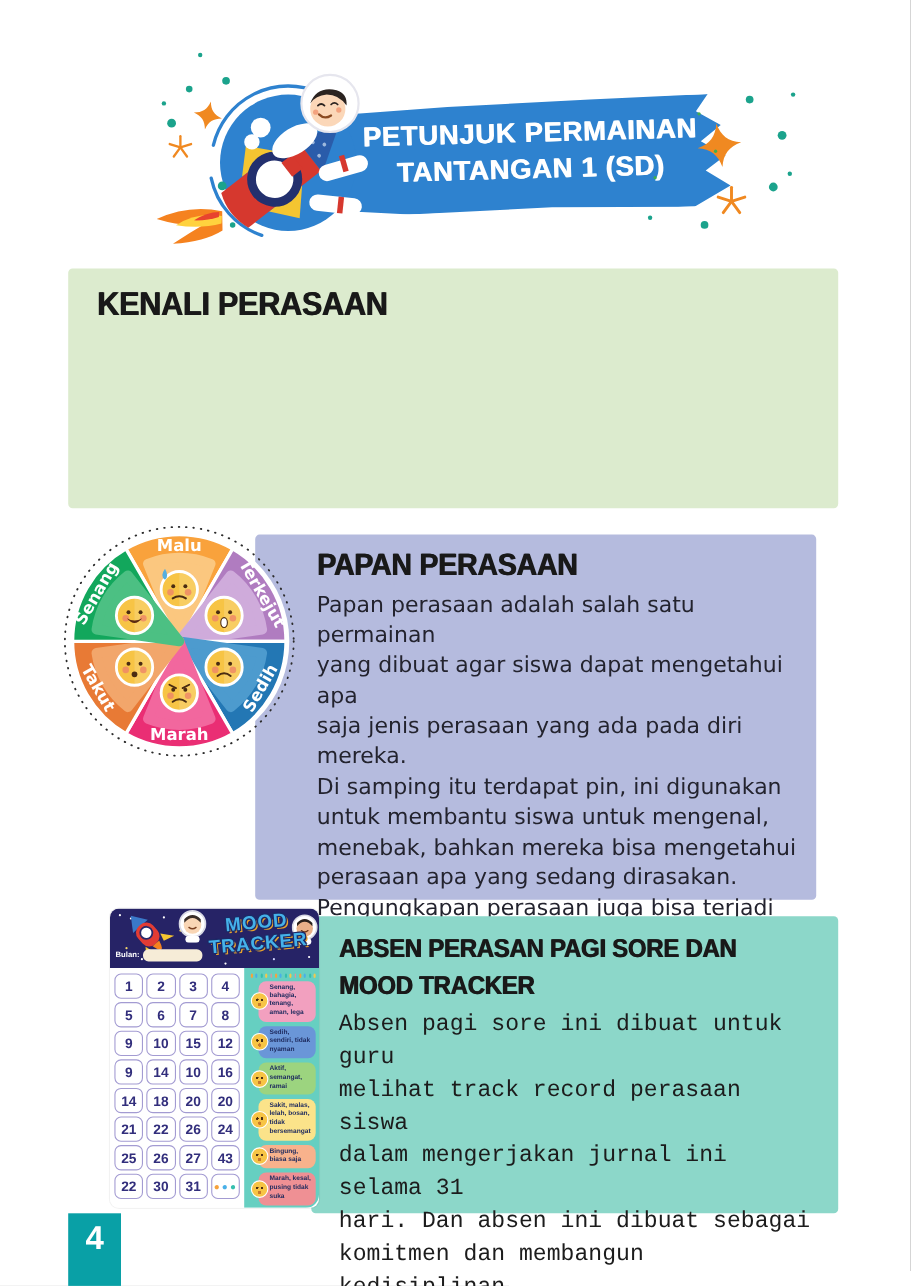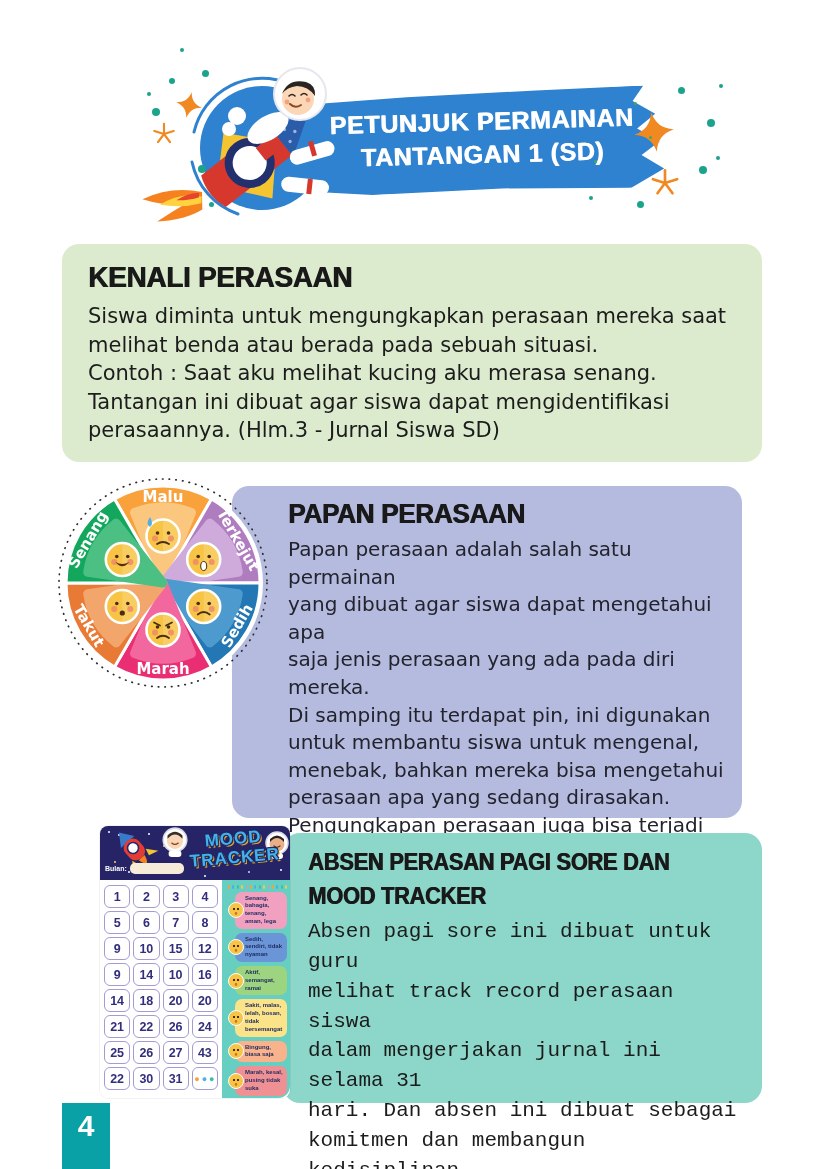--- a/index.html
+++ b/index.html
@@ -10,21 +10,21 @@
           transform:rotate(-1.6deg);z-index:1;
           clip-path:polygon(1% 10%,30% 5%,65% 2%,94% 0%,91% 15%,97% 28%,92% 42%,98% 55%,93% 68%,99% 82%,90% 100%,55% 97%,20% 100%,0% 94%,2% 55%);}
   .banner-inner{padding-top:15px;text-align:center;}
   .banner-line{display:block;font-family:"Liberation Sans",sans-serif;font-weight:bold;color:#fff;
                font-size:25px;letter-spacing:.6px;line-height:1.3;text-shadow:.8px 0 0 #fff;}
   .hero{position:absolute;left:140px;top:40px;z-index:2;}
   .star4{position:absolute;z-index:2;}
   .starfish{position:absolute;z-index:2;}
   .dot{position:absolute;border-radius:50%;background:#1ba38c;z-index:2;}
   
-  .box{position:absolute;border-radius:17px;box-sizing:border-box;}
+  .box{position:absolute;border-radius:4px;box-sizing:border-box;}
   .box1{left:62px;top:244px;width:700px;height:218px;background:#dcebce;padding:16px 26px;}
   .box2{left:232px;top:486px;width:510px;height:332px;background:#b5bbde;padding:12px 18px 12px 56px;z-index:1;}
   .box3{left:283px;top:833px;width:479px;height:270px;background:#8cd7c9;padding:12px 22px 12px 25px;z-index:1;}
   .box-title{font-family:"Liberation Sans",sans-serif;font-weight:bold;color:#191919;
              text-shadow:.9px 0 0 #191919;letter-spacing:-.3px;transform:scaleX(.93);transform-origin:left;}
   .box1 .box-title{font-size:30px;margin-bottom:8px;}
   .box2 .box-title{font-size:28px;margin-bottom:6px;}
   .box3 .box-title{font-size:23.5px;line-height:1.45;margin-bottom:4px;}
   .box-body{white-space:pre-line;color:#1c1c1c;}
   .box1 .box-body{font-size:21px;line-height:1.36;}
@@ -167,25 +167,20 @@
       <span class="dot" style="left:699px;top:166px;width:8px;height:8px;background:#1ba38c"></span>
       <span class="dot" style="left:637px;top:201px;width:7px;height:7px;background:#1ba38c"></span>
       <span class="dot" style="left:589px;top:196px;width:4px;height:4px;background:#1ba38c"></span>
       <span class="dot" style="left:634px;top:102px;width:3px;height:3px;background:#3fae4f"></span>
       <span class="dot" style="left:594px;top:160px;width:3px;height:3px;background:#3fae4f"></span>
       <span class="dot" style="left:649px;top:136px;width:3px;height:3px;background:#3fae4f"></span>
     </div>
 
   <div class="box box1">
     <div class="box-title">KENALI PERASAAN</div>
-    <div class="box-body">Siswa diminta untuk mengungkapkan perasaan mereka saat
-melihat benda atau berada pada sebuah situasi.
-Contoh : Saat aku melihat kucing aku merasa senang.
-Tantangan ini dibuat agar siswa dapat mengidentifikasi
-perasaannya. (Hlm.3 - Jurnal Siswa SD)</div>
   </div>
 
   <div class="box box2">
     <div class="box-title">PAPAN PERASAAN</div>
     <div class="box-body">Papan perasaan adalah salah satu permainan
 yang dibuat agar siswa dapat mengetahui apa
 saja jenis perasaan yang ada pada diri mereka.
 Di samping itu terdapat pin, ini digunakan
 untuk membantu siswa untuk mengenal,
 menebak, bahkan mereka bisa mengetahui

